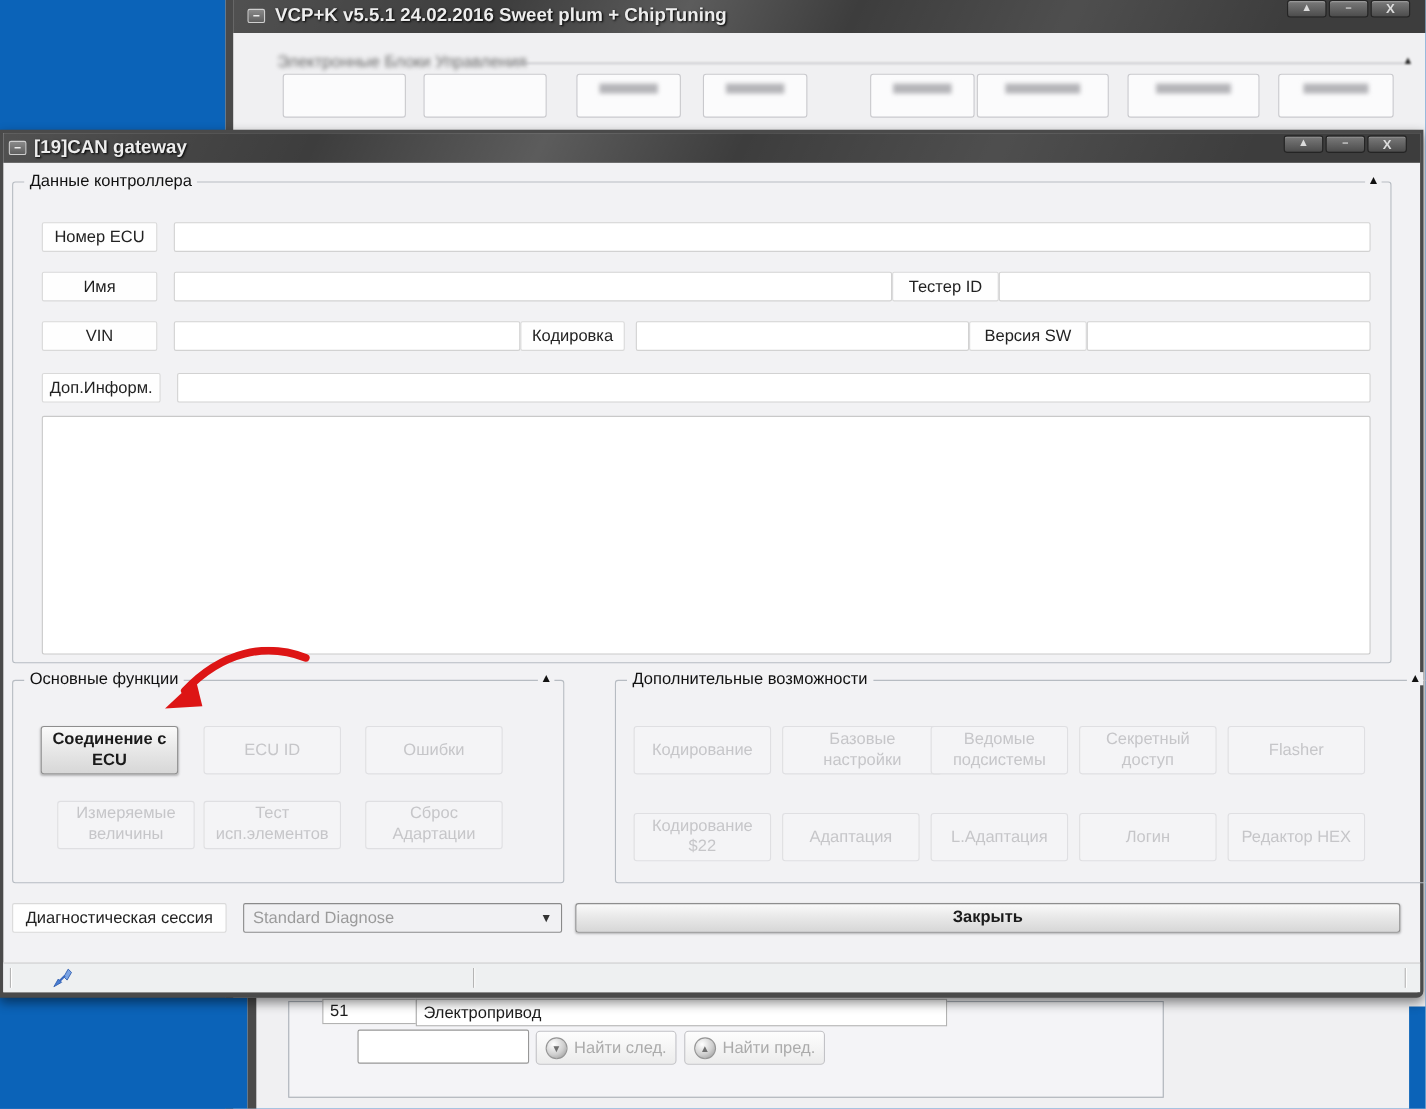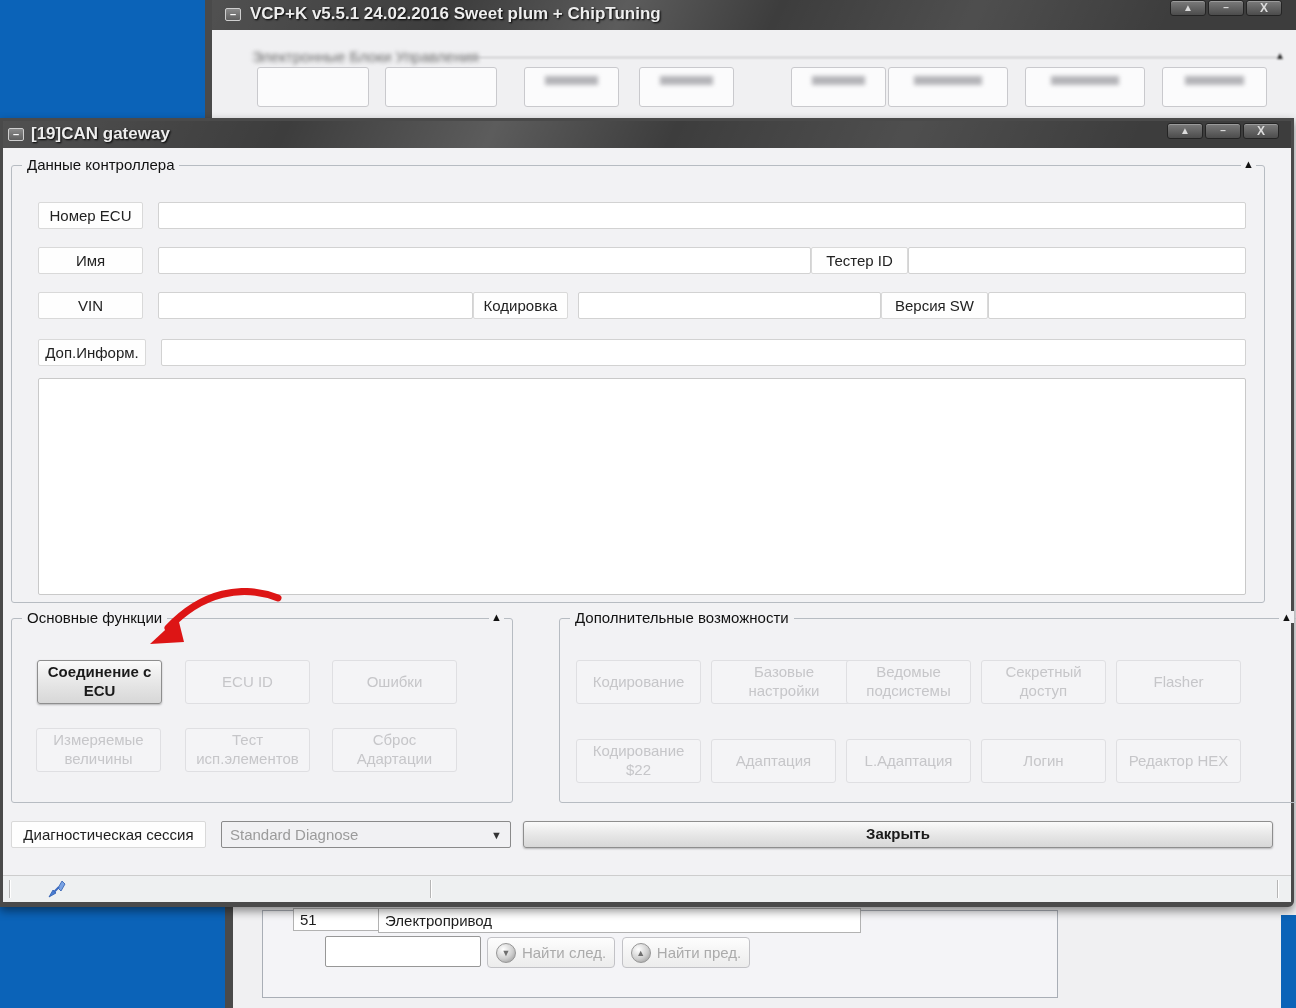--- a/index.html
+++ b/index.html
@@ -161,21 +161,21 @@
   </div>
 
   <div class="bigbox abs" style="left:35px; top:257px; width:1208px; height:217px;"></div>
 
   <div class="grp abs" style="left:8px; top:497px; width:502px; height:185px;">
     <div class="glabel">Основные функции</div>
     <div class="tri">▲</div>
     <div class="btn en abs" style="left:25px; top:41px; width:125px; height:44px;">Соединение с ECU</div>
     <div class="btn dis abs" style="left:320px; top:41px; width:125px; height:44px;">Ошибки</div>
     <div class="btn dis abs" style="left:173px; top:41px; width:125px; height:44px;">ECU ID</div>
-    <div class="btn dis abs" style="left:24px; top:109px; width:125px; height:44px;">Измеряемые величины</div>
+    <div class="btn dis abs" style="left:40px; top:109px; width:125px; height:44px;">Измеряемые величины</div>
     <div class="btn dis abs" style="left:173px; top:109px; width:125px; height:44px;">Тест исп.элементов</div>
     <div class="btn dis abs" style="left:320px; top:109px; width:125px; height:44px;">Сброс Адартации</div>
   </div>
 
   <div class="grp abs" style="left:556px; top:497px; width:744px; height:185px;">
     <div class="glabel">Дополнительные возможности</div>
     <div class="tri">▲</div>
     <div class="btn dis abs" style="left:16px; top:41px; width:125px; height:44px;">Кодирование</div>
     <div class="btn dis abs" style="left:151px; top:41px; width:146px; height:44px;text-align:center;">Базовые настройки</div>
     <div class="btn dis abs" style="left:286px; top:41px; width:125px; height:44px;">Ведомые подсистемы</div>

